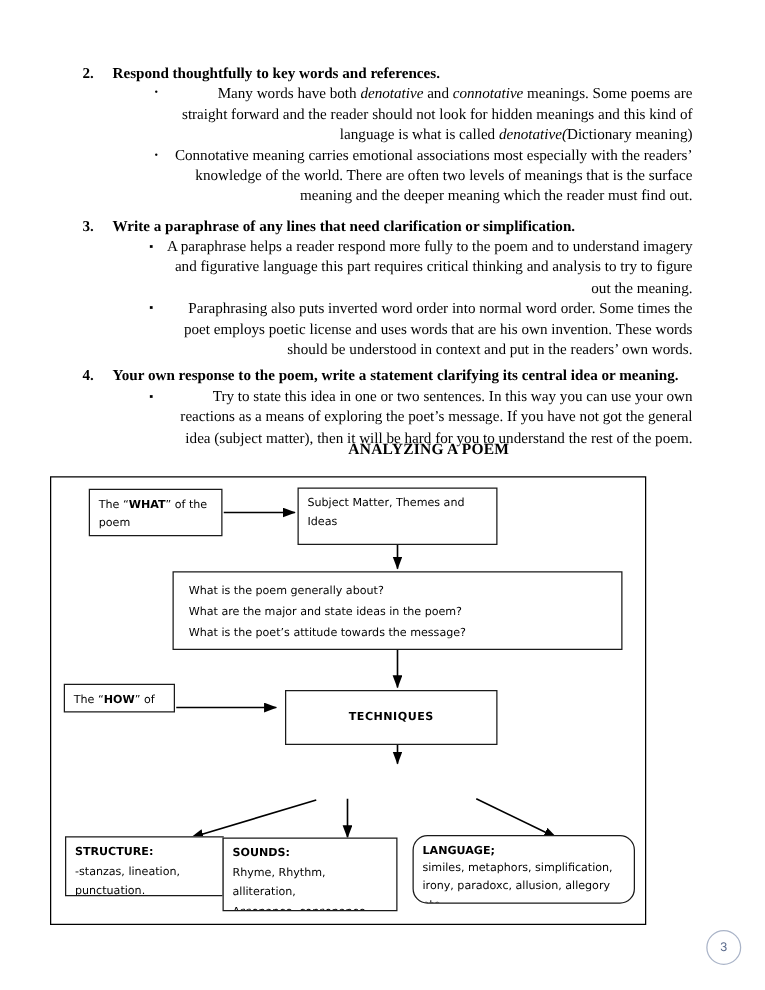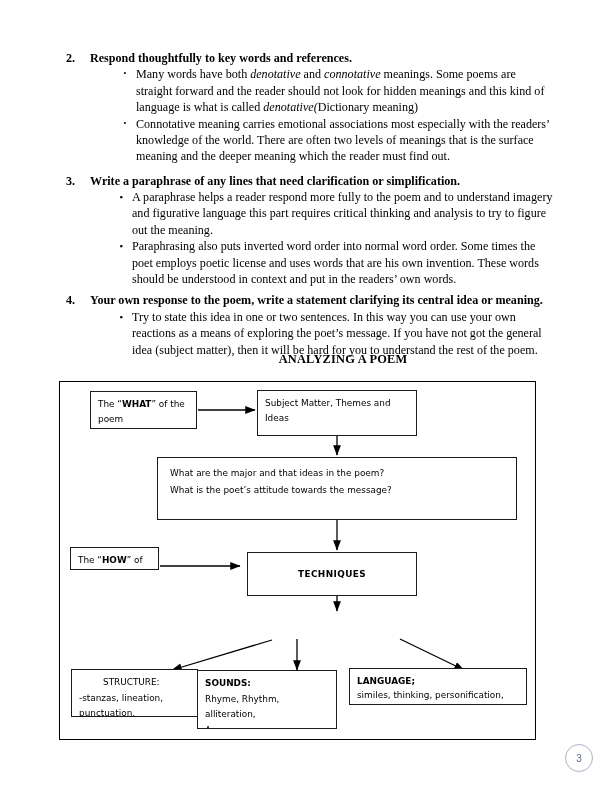--- a/index.html
+++ b/index.html
@@ -62,21 +62,21 @@
     flex: 0 0 22px;
     text-align: center;
     font-size: 8px;
     line-height: 16.4px;
   }
   .bullets li .mark.square {
     font-size: 9px;
   }
   .bullets li .btext {
     flex: 1 1 auto;
-    text-align: left;
+    text-align: right;
   }
   .ind1 { margin-left: 48px; }
   .ind2 { margin-left: 44px; }
 
   em.it { font-style: italic; }
 
   .spacer-sm { height: 8px; }
   .spacer-xs { height: 5px; }
 
   .section-title {
@@ -87,21 +87,21 @@
     text-align: center;
     font-size: 12.4px;
     font-weight: bold;
     letter-spacing: 0.2px;
     padding-left: 37px;
   }
 
   
   .diagram-frame {
     position: absolute;
-    left: 59px;
+    left: 40px;
     top: 381px;
     width: 477px;
     height: 359px;
     border: 1px solid #000;
     box-sizing: border-box;
   }
   .diagram-inner {
     position: absolute;
     left: 0; top: 0;
     width: 477px;
@@ -245,46 +245,47 @@
       <line x1="340" y1="257" x2="404" y2="288" stroke="#000" stroke-width="1.3" marker-end="url(#ah)"></line>
     </svg>
 
     <div class="dbox" style="left:30px; top:9px; width:107px; height:38px;">
       <span>The “<b>WHAT</b>” of the poem</span>
     </div>
 
     <div class="dbox" style="left:197px; top:8px; width:160px; height:46px;">Subject Matter, Themes and Ideas</div>
 
     <div class="dbox" style="left:97px; top:75px; width:360px; height:63px; padding:7px 12px; line-height:17px;">
-      <div>What are the major and that ideas in the poem?</div>
+      <div>What is the poem generally about?</div>
+      <div>What are the major and state ideas in the poem?</div>
       <div>What is the poet’s attitude towards the message?</div>
     </div>
 
     <div class="dbox" style="left:10px; top:165px; width:89px; height:23px;">
       <span>The “<b>HOW</b>” of the poem</span>
     </div>
 
     <div class="dbox center" style="left:187px; top:170px; width:170px; height:44px;">TECHNIQUES</div>
 
 
     <div class="dbox" style="left:11px; top:287px; width:127px; height:48px; line-height:15.5px;">
-      <div style="font-weight:normal;margin-left:24px;">STRUCTURE:</div>
+      <div style="font-weight:bold;">STRUCTURE:</div>
       <div>-stanzas, lineation,</div>
       <div>punctuation.</div>
     </div>
 
     <div class="dbox" style="left:137px; top:288px; width:140px; height:59px; line-height:15.5px;">
       <div style="font-weight:bold;">SOUNDS:</div>
       <div>Rhyme, Rhythm, alliteration,</div>
       <div>Assonance, consonance,</div>
 
     </div>
 
-    <div class="dbox" style="left:289px; top:286px; width:178px; height:37px; line-height:14.2px;">
+    <div class="dbox" style="left:289px; top:286px; width:178px; height:55px; line-height:14.2px;border-radius:12px;">
       <div style="font-weight:bold;">LANGUAGE;</div>
-      <div>similes, thinking, personification,</div>
+      <div>similes, metaphors, simplification,</div>
       <div>irony, paradoxc, allusion, allegory etc</div>
     </div>
 
   </div>
 </div>
 
 <div class="page-badge">3</div>
 
 </body></html>

